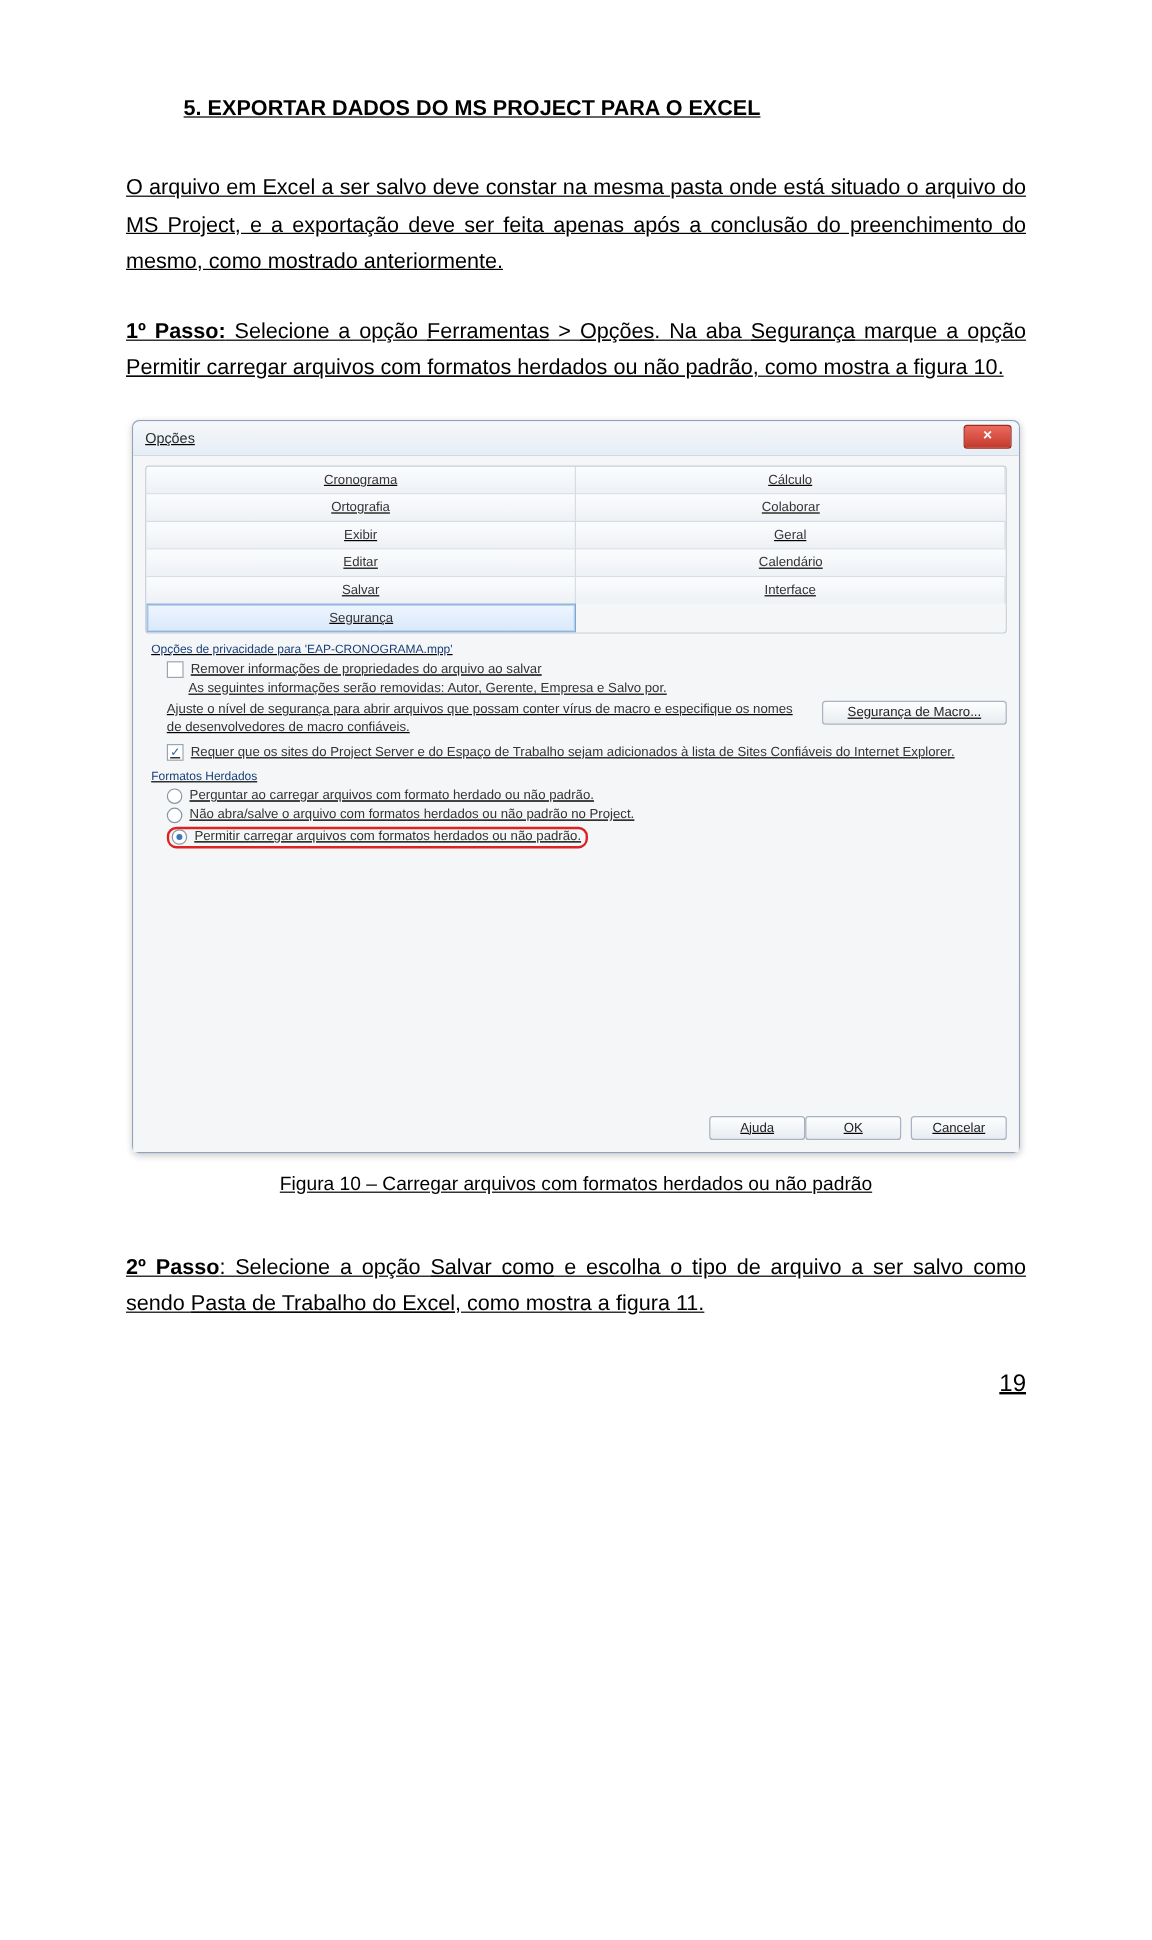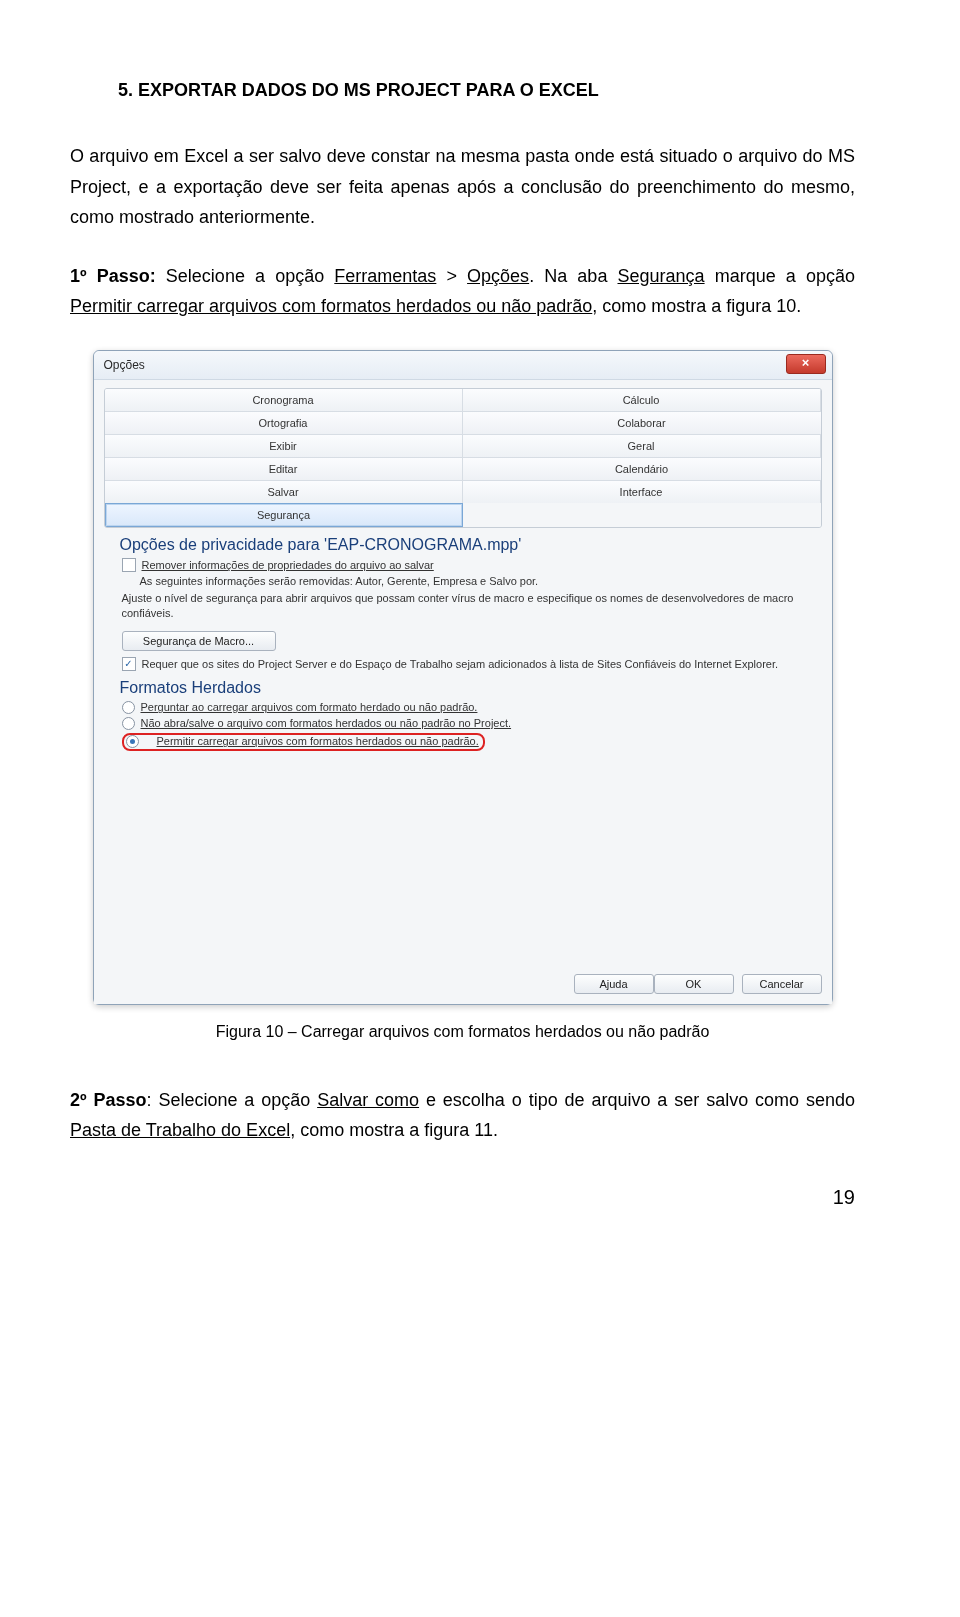--- a/index.html
+++ b/index.html
@@ -4,22 +4,23 @@
 <style>
   body {
     margin: 0;
     padding: 0;
     background: #ffffff;
     font-family: Arial, Helvetica, sans-serif;
     width: 960px;
     color: #000;
   }
   .page {
-    padding: 80px 105px 40px 70px;
+    padding: 80px 105px 40px 105px;
     box-sizing: border-box;
+    text-decoration: underline;
   }
   .section-title {
     font-weight: bold;
     font-size: 18px;
     margin-bottom: 40px;
     text-indent: 48px;
   }
   .body-text {
     font-size: 18px;
     line-height: 1.7;
@@ -97,22 +98,22 @@
   .tab.selected {
     background: linear-gradient(#eef5ff, #d9e8fa);
     border: 1px solid #7aa7d6;
     box-shadow: inset 0 0 0 1px #bcd5ef;
     font-weight: normal;
   }
   .tab.empty { background: #f4f6f8; }
 
   .group-label {
     color: #1a3f7a;
-    font-size: 16px;
-    margin: 8px 0 4px 16px;
+    font-size: 10px;
+    margin: 8px 0 4px 5px;
   }
   .check-row, .radio-row {
     display: flex;
     align-items: center;
     gap: 6px;
     margin: 3px 0 3px 18px;
     font-size: 11px;
   }
   .check-box {
     width: 12px; height: 12px;
@@ -138,42 +139,41 @@
     border-radius: 50%;
     background: #3a76b9;
   }
   .note-text { font-size: 11px; margin: 2px 0 2px 36px; color: #333; }
   .macro-row {
     display: flex;
     justify-content: flex-start;
     align-items: flex-start;
     margin: 4px 0 6px 18px;
     gap: 10px;
-    flex-direction: column;
   }
   .macro-text { flex: 1; font-size: 11px; line-height: 1.35; }
   .winbtn {
     display: inline-block;
     padding: 3px 12px;
     font-size: 11px;
     border: 1px solid #a9b2be;
     border-radius: 3px;
     background: linear-gradient(#fdfefe, #e8ecf1);
     color: #222;
     min-width: 54px;
     text-align: center;
   }
   .winbtn.wide { min-width: 128px; }
   .red-box {
     border: 2px solid #d22;
     border-radius: 8px;
     padding: 0 4px 1px 2px;
     display: inline-flex;
     align-items: center;
-    gap: 18px;
+    gap: 6px;
   }
   .dlg-spacer { height: 200px; }
   .dlg-footer {
     display: flex;
     justify-content: flex-end;
     margin-top: 20px;
   }
   .footer-right { display: flex; gap: 8px; }
 
   .caption {

